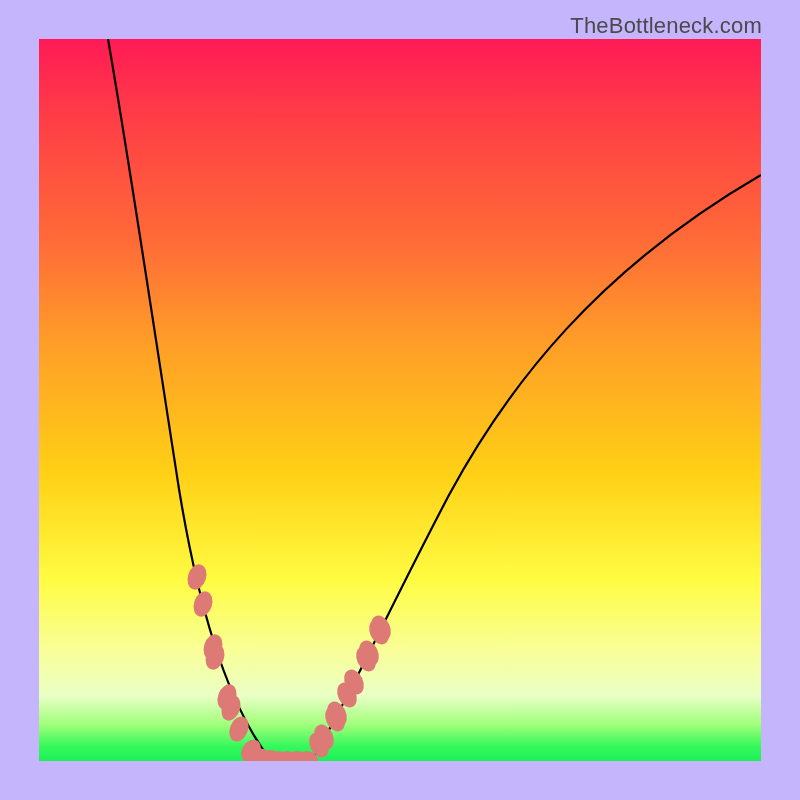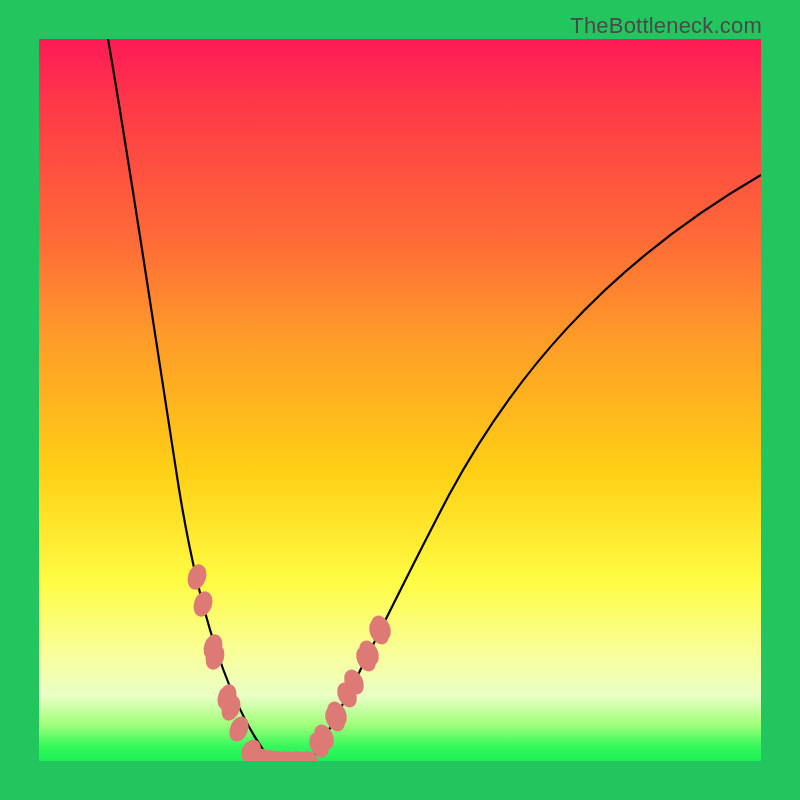--- a/index.html
+++ b/index.html
@@ -10,21 +10,21 @@
     overflow: hidden;
     background: #000;
     font-family: Arial, Helvetica, sans-serif;
   }
   .frame {
     position: absolute;
     top: 0;
     left: 0;
     width: 800px;
     height: 800px;
-    background: #22c55e;
+    background: #c4b5fd;
   }
   .plot-area {
     position: absolute;
     top: 39px;
     left: 39px;
     width: 722px;
     height: 722px;
   }
   .gradient {
     position: absolute;

